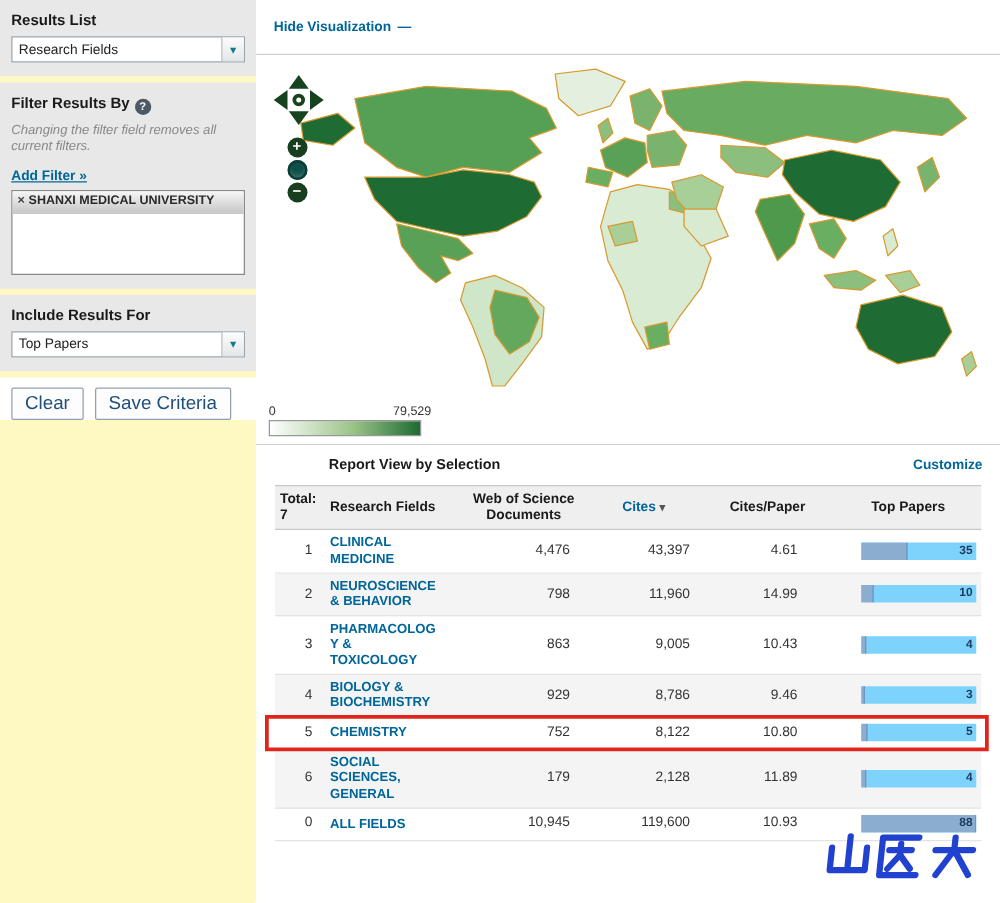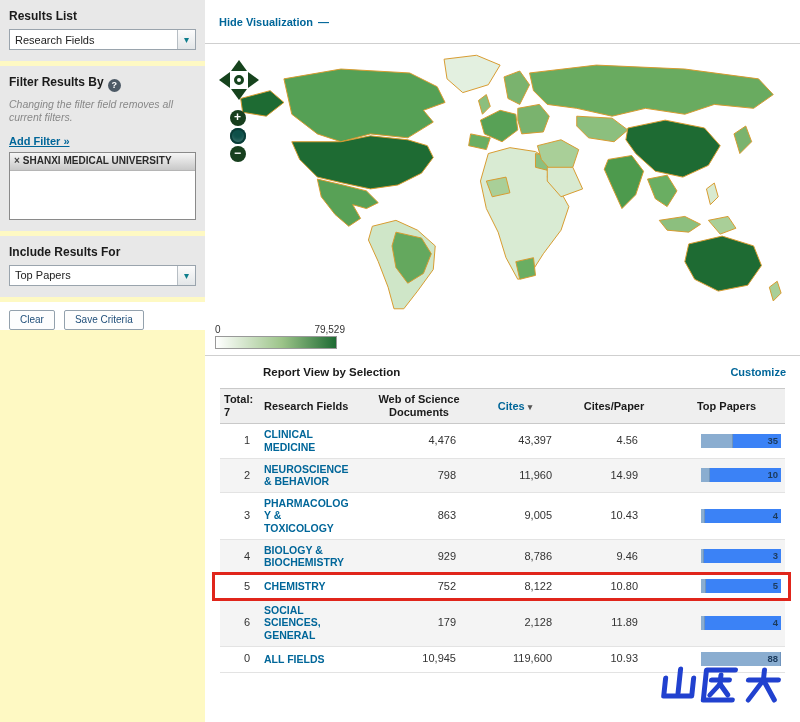--- a/index.html
+++ b/index.html
@@ -14,21 +14,21 @@
   .selectbox { width:187px; height:21px; background:#fff; border:1px solid #9aa4ad; display:flex; align-items:center; justify-content:space-between; font-size:11px; color:#222; cursor:default; }
   .selectbox .val { padding-left:5px; }
   .sel-btn { width:18px; height:19px; border-left:1px solid #b7bec4; background:linear-gradient(#fcfcfc,#e3e6e8); color:#0d7d8c; font-size:10px; display:flex; align-items:center; justify-content:center; }
   .help-circle { display:inline-flex; align-items:center; justify-content:center; width:13px; height:13px; border-radius:50%; background:#4d5a66; color:#fff; font-size:9px; font-weight:bold; margin-left:4px; vertical-align:-2px; }
   .filter-note { font-size:10.5px; font-style:italic; color:#888; line-height:1.3; margin:4px 0 6px 0; }
   .add-filter { font-size:11px; font-weight:bold; color:#006699; text-decoration:underline; cursor:pointer; display:inline-block; margin-bottom:5px; }
   .filter-list { width:187px; height:68px; background:#fff; border:1px solid #8a8a8a; overflow:hidden; }
   .filter-item { background:linear-gradient(#f6f6f6,#c8c8c8); border-bottom:1px solid #b5b5b5; padding:2px 4px 3px 4px; font-size:10px; font-weight:bold; color:#2a2a2a; line-height:1.25; cursor:pointer; }
   .filter-item .x { color:#444; font-weight:bold; margin-right:3px; cursor:pointer; }
   .btn-row { background:#fff; padding:8px 0 0 9px; display:flex; gap:9px; }
-  .btn { background:#fdfdfd; border:1px solid #93a1ad; border-radius:2px; padding:3px 10px 4px 10px; font-size:10px; color:#1f4e79; cursor:pointer; font-family:"Liberation Sans",sans-serif; }
+  .btn { background:#fdfdfd; border:1px solid #93a1ad; border-radius:2px; padding:3px 10px 4px 10px; font-size:15px; color:#1f4e79; cursor:pointer; font-family:"Liberation Sans",sans-serif; }
 
   
   .main { position:absolute; left:205px; top:0; width:595px; height:722px; background:#fff; }
   .main-header { height:44px; display:flex; align-items:center; justify-content:space-between; padding:0 12px 0 14px; border-bottom:1px solid #cfcfcf; }
   .map-title { font-size:12px; font-weight:bold; color:#1a1a1a; }
   .hide-vis { font-size:11px; font-weight:bold; color:#006699; cursor:pointer; display:flex; align-items:center; gap:5px; }
   .hide-vis .dash { font-weight:bold; color:#006699; }
 
   .map-area { position:relative; height:311px; background:#fff; }
   .map-svg { position:absolute; left:18px; top:4px; }
@@ -64,21 +64,21 @@
   .c.field .inner { width:86px; overflow-wrap:anywhere; }
   .c.docs  { width:102px; text-align:right; padding-right:14px; }
   .c.cites { width:90px;  text-align:right; padding-right:8px; }
   .c.cpp   { width:108px; text-align:right; padding-right:30px; }
   .c.top   { flex:1; display:flex; justify-content:flex-end; padding-right:4px; }
   .thead .c.docs, .thead .c.cites, .thead .c.cpp { text-align:center; padding-right:0; }
   .thead .c.top { justify-content:center; padding-right:0; }
   .hdr-cites { color:#006699; cursor:pointer; }
   .hdr-cites .sort { color:#555; font-size:9px; margin-left:3px; }
   .flink { color:#006699; font-weight:bold; font-size:10.5px; text-decoration:none; cursor:pointer; }
-  .bar-track { position:relative; width:80px; height:14px; background:#3b82f6; overflow:hidden; }
+  .bar-track { position:relative; width:92px; height:14px; background:#7dd3fc; overflow:hidden; }
   .bar-fill { position:absolute; left:0; top:0; bottom:0; background:#8aadd0; border-right:1px solid #6f94bd; }
   .bar-val { position:absolute; right:3px; top:1px; font-size:9.5px; font-weight:bold; color:#1b3a5c; }
   .red-box { position:absolute; left:-8px; right:-6px; top:-2px; bottom:-2px; border:3px solid #e0251b; pointer-events:none; z-index:5; }
 
   .watermark { position:absolute; right:14px; bottom:10px; }
 </style>
 </head>
 <body>
 
 <div id="page">
@@ -208,21 +208,21 @@
         <div class="c top">Top Papers</div>
       </div>
 
       <div class="trow">
         <div class="c rank">1</div>
         <div class="c field">
             <a class="flink inner" style="display:block">CLINICAL MEDICINE</a>
           </div>
         <div class="c docs">4,476</div>
         <div class="c cites">43,397</div>
-        <div class="c cpp">4.56</div>
+        <div class="c cpp">4.61</div>
         <div class="c top">
             <div class="bar-track">
               <div class="bar-fill" style="width: 39.7727%;"></div>
               <span class="bar-val">35</span>
             </div>
           </div>
       </div>
 
       <div class="trow alt">
         <div class="c rank">2</div>

